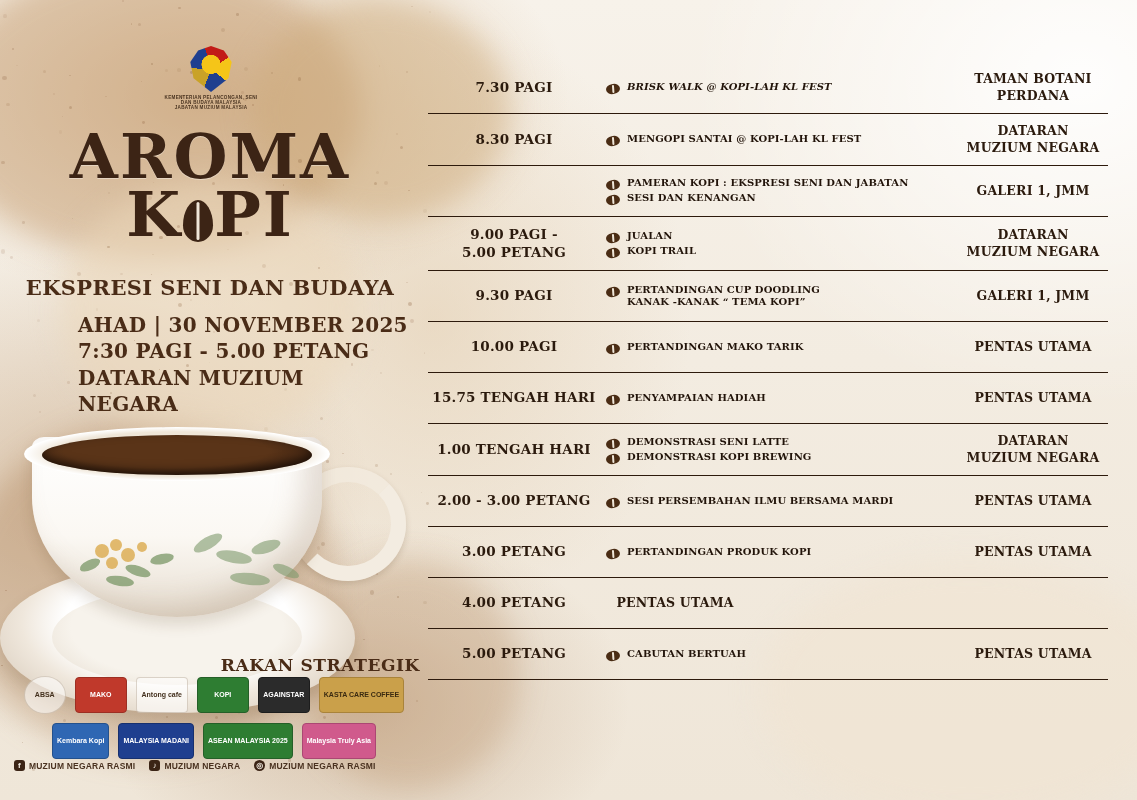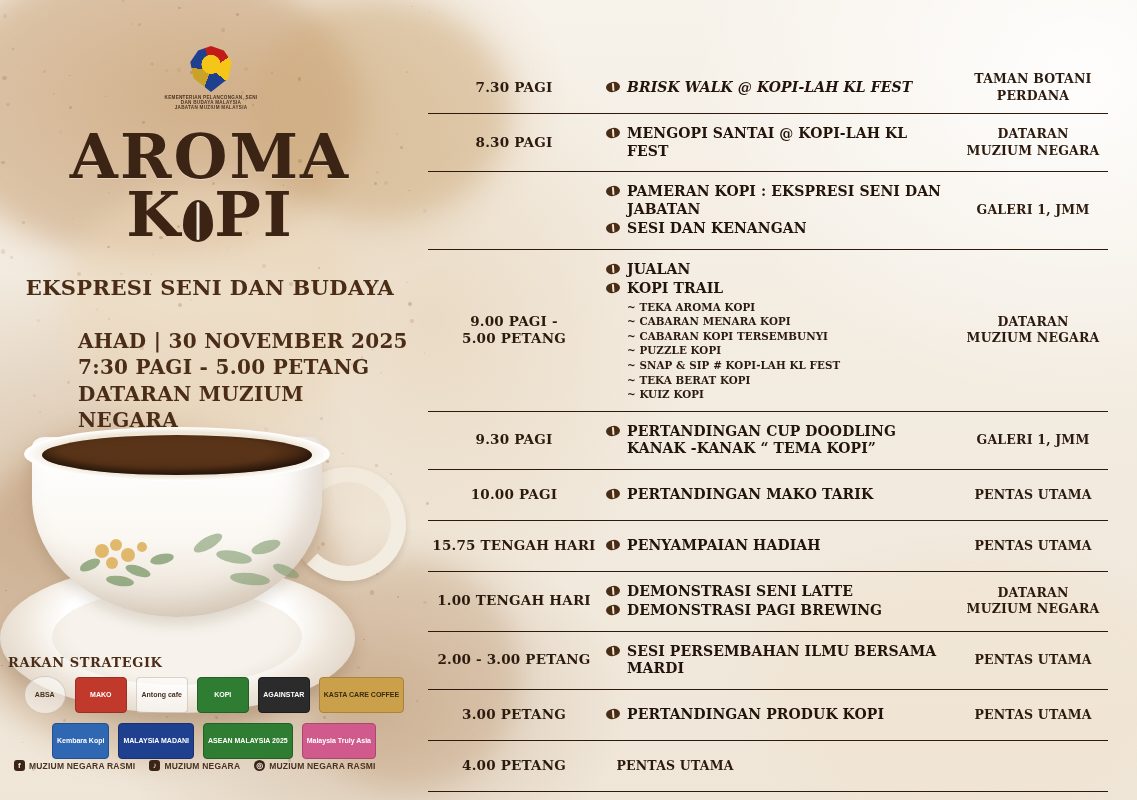--- a/index.html
+++ b/index.html
@@ -63,21 +63,21 @@
   .bean:after{
     content:"";position:absolute;left:50%;top:5%;width:3px;height:90%;
     background:#f0e6d8;transform:translateX(-50%);border-radius:2px;
   }
   .subtitle{
     position:absolute;left:0;width:420px;top:275px;text-align:center;
     font-family:"DejaVu Serif", serif;font-weight:700;font-size:21px;letter-spacing:.4px;
     color:#4a2c17;
   }
   .meta{
-    position:absolute;left:78px;top:328px;width:330px;text-align:left;
+    position:absolute;left:78px;top:312px;width:330px;text-align:left;
     font-family:"DejaVu Serif", serif;font-weight:700;color:#4a2c17;
     font-size:20px;line-height:1.32;letter-spacing:.3px;
   }
 
   
   .cup-wrap{position:absolute;left:-10px;top:405px;width:420px;height:330px;}
   .saucer{
     position:absolute;left:10px;top:158px;width:355px;height:150px;border-radius:50%;
     background:radial-gradient(ellipse at 50% 40%, #ffffff 0 45%, #efe7dc 62%, #d9cdbd 85%, #c3b5a3 100%);
     box-shadow:0 10px 16px rgba(90,60,30,.18);
@@ -108,22 +108,22 @@
   }
   .floral{
     position:absolute;left:86px;top:120px;width:120px;height:70px;opacity:.85;
   }
   .foliage{
     position:absolute;left:198px;top:118px;width:120px;height:78px;opacity:.8;
   }
 
   
   .partners-title{
-    position:absolute;left:8px;width:420px;top:655px;text-align:left;
-    font-family:"DejaVu Serif", serif;font-weight:700;font-size:13px;letter-spacing:.6px;color:#4a2c17;
+    position:absolute;left:0;width:420px;top:655px;text-align:right;
+    font-family:"DejaVu Serif", serif;font-weight:700;font-size:17px;letter-spacing:.6px;color:#4a2c17;
   }
   .logos-row{position:absolute;left:14px;width:400px;display:flex;align-items:center;justify-content:center;gap:9px;}
   .row1{top:676px;}
   .row2{top:723px;}
   .logo{
     height:30px;min-width:42px;border-radius:4px;display:flex;align-items:center;justify-content:center;
     font-size:7px;font-weight:700;color:#43301d;text-align:center;line-height:1.05;padding:2px 4px;
     background:rgba(255,255,255,.55);border:1px solid rgba(120,90,60,.25);
   }
   .logo.circ{border-radius:50%;width:32px;min-width:32px;height:32px;}
@@ -159,21 +159,21 @@
   .act-line{display:flex;align-items:flex-start;gap:7px;margin:2px 0;}
   .act-line .bead{
     flex:0 0 auto;width:14px;height:10px;margin-top:3px;border-radius:50%/55%;
     background:#4a2c14;position:relative;transform:rotate(-8deg);
   }
   .act-line .bead:after{
     content:"";position:absolute;left:50%;top:10%;width:1.6px;height:80%;background:#efe6d8;
     transform:translateX(-50%) rotate(4deg);border-radius:1px;
   }
   .act-text{
-    font-family:"DejaVu Serif", serif;font-weight:700;font-size:14px;color:#22140a;letter-spacing:.1px;line-height:1.25;
+    font-family:"DejaVu Serif", serif;font-weight:700;font-size:10px;color:#22140a;letter-spacing:.1px;line-height:1.25;
   }
   .act-text.italic{font-style:italic;}
   .sub-list{margin:1px 0 0 21px;}
   .sub-list div{
     font-family:"DejaVu Serif", serif;font-weight:700;font-size:10.3px;color:#2b1a0d;line-height:1.42;letter-spacing:.1px;
   }
 </style>
 </head>
 <body>
 
@@ -481,29 +481,20 @@
         <div class="c-time">9.00 PAGI -<br>5.00 PETANG</div>
         <div class="c-act">
           <div class="act-line">
             <span class="bead"></span>
             <span class="act-text">JUALAN</span>
           </div>
           <div class="act-line">
             <span class="bead"></span>
             <span class="act-text">KOPI TRAIL</span>
           </div>
-          <div class="sub-list">
-            <div>~ TEKA AROMA KOPI</div>
-            <div>~ CABARAN MENARA KOPI</div>
-            <div>~ CABARAN KOPI TERSEMBUNYI</div>
-            <div>~ PUZZLE KOPI</div>
-            <div>~ SNAP &amp; SIP  # KOPI-LAH KL  FEST</div>
-            <div>~ TEKA BERAT KOPI</div>
-            <div>~ KUIZ KOPI</div>
-          </div>
         </div>
         <div class="c-ven">DATARAN<br>MUZIUM NEGARA</div>
       </div>
       <div class="row">
         <div class="c-time">9.30 PAGI</div>
         <div class="c-act">
           <div class="act-line">
             <span class="bead"></span>
             <span class="act-text">PERTANDINGAN CUP DOODLING<br>KANAK -KANAK “ TEMA KOPI”</span>
           </div>
@@ -532,21 +523,21 @@
       </div>
       <div class="row">
         <div class="c-time">1.00 TENGAH HARI</div>
         <div class="c-act">
           <div class="act-line">
             <span class="bead"></span>
             <span class="act-text">DEMONSTRASI SENI LATTE</span>
           </div>
           <div class="act-line">
             <span class="bead"></span>
-            <span class="act-text">DEMONSTRASI PAGI BREWING</span>
+            <span class="act-text">DEMONSTRASI KOPI BREWING</span>
           </div>
         </div>
         <div class="c-ven">DATARAN<br>MUZIUM NEGARA</div>
       </div>
       <div class="row">
         <div class="c-time">2.00 - 3.00 PETANG</div>
         <div class="c-act">
           <div class="act-line">
             <span class="bead"></span>
             <span class="act-text">SESI PERSEMBAHAN ILMU  BERSAMA MARDI</span>

